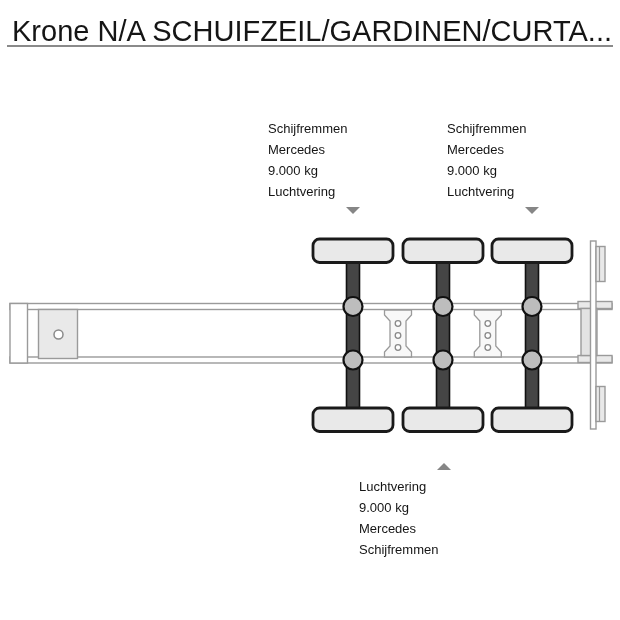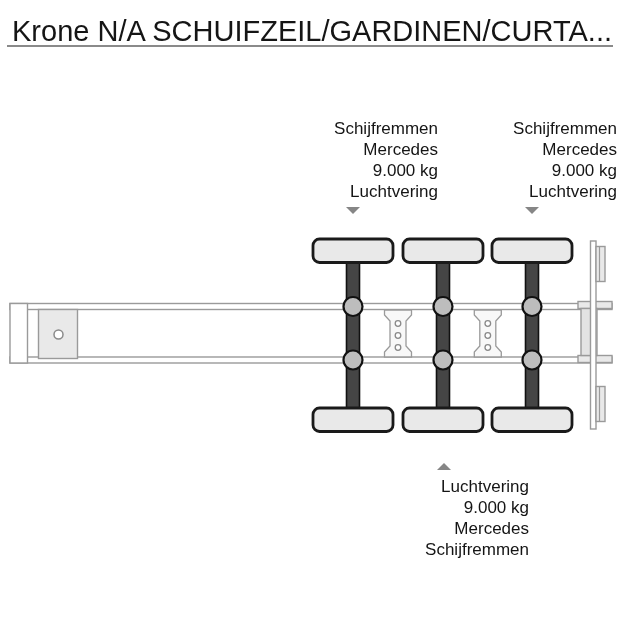--- a/index.html
+++ b/index.html
@@ -29,22 +29,22 @@
   .plate-mid{fill:#e3e3e3;stroke:var(--line-gray,#9a9a9a);stroke-width:1.4;}
   .kingpin{fill:#ffffff;stroke:#8a8a8a;stroke-width:1.5;}
   .axle-bar{fill:var(--axle-dark,#454545);stroke:#111111;stroke-width:1.6;}
   .wheel{fill:var(--fill-light,#e9e9e9);stroke:var(--outline-dark,#1a1a1a);stroke-width:2.8;}
   .susp{fill:var(--susp-gray,#bdbdbd);stroke:#111111;stroke-width:2.2;}
   .xplate{fill:#f8f8f8;stroke:var(--line-gray,#9a9a9a);stroke-width:1.3;}
   .hole{fill:#ffffff;stroke:#8a8a8a;stroke-width:1.3;}
   .thinline{stroke:var(--line-gray,#9a9a9a);stroke-width:1.2;fill:none;}
   
   .ann{
-    position:absolute;width:170px;text-align:right;
-    font-size:17px;line-height:21px;color:var(--text-dark,#151515);
+    position:absolute;width:170px;text-align:left;
+    font-size:13px;line-height:21px;color:var(--text-dark,#151515);
   }
   .ann-top-1{left:268px;top:118px;}
   .ann-top-2{left:447px;top:118px;}
   .ann-bottom{left:359px;top:463px;}
   .arrow-down{
     width:0;height:0;margin:5px auto 0;
     border-left:7px solid transparent;border-right:7px solid transparent;
     border-top:7px solid var(--arrow-gray,#868686);
   }
   .arrow-up{

